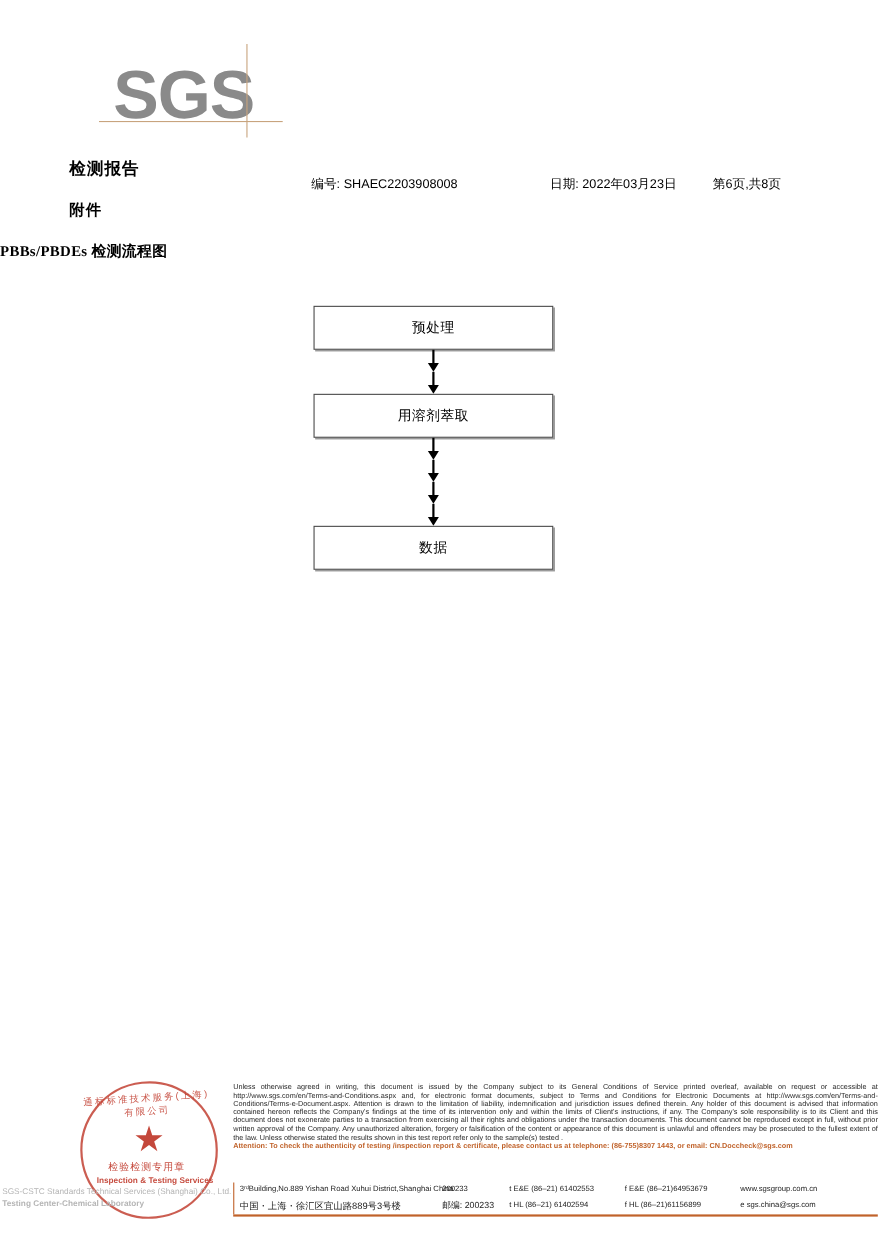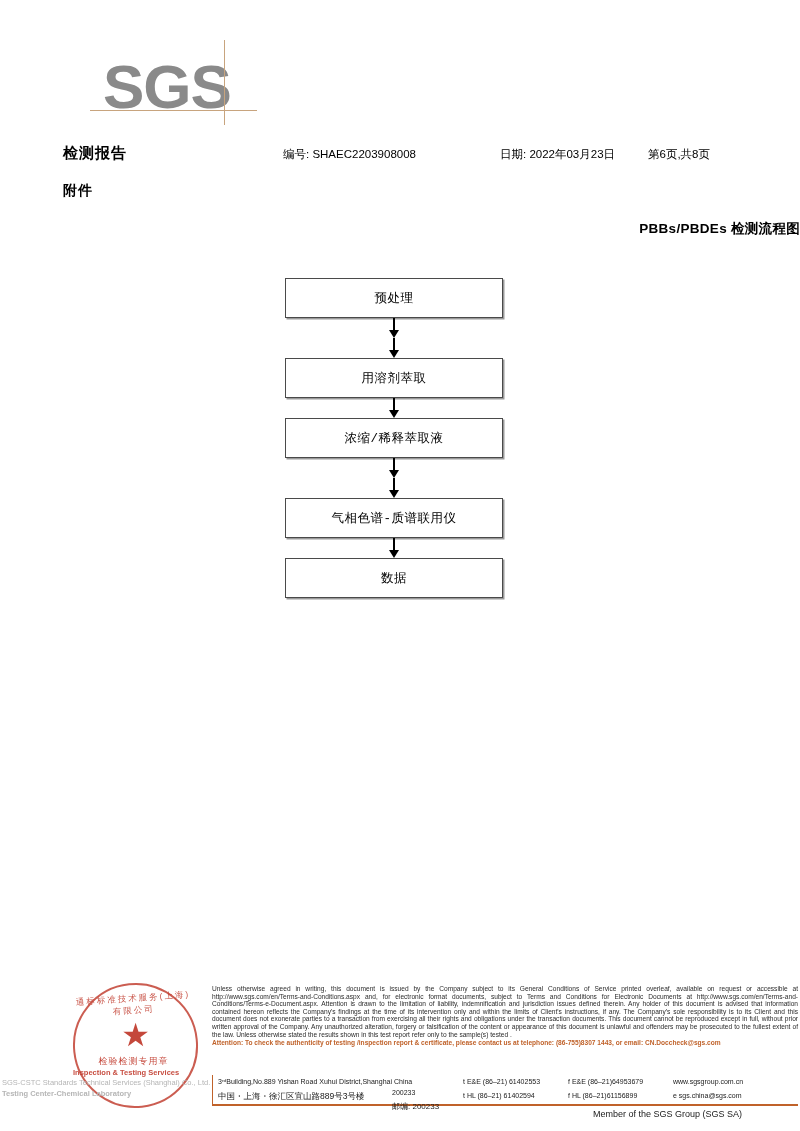--- a/index.html
+++ b/index.html
@@ -65,58 +65,59 @@
   .attachment-label {
     position: absolute;
     left: 63px;
     top: 182px;
     font-size: 14px;
     font-weight: bold;
     letter-spacing: 1px;
   }
   .header-meta {
     position: absolute;
-    top: 147px;
+    top: 160px;
     font-size: 11.5px;
     white-space: nowrap;
   }
   .meta-no   { left: 283px; }
   .meta-date { left: 500px; text-align: right; }
   .meta-page { left: 648px; text-align: center; }
 
   
   .chart-title {
     position: absolute;
     left: 0;
     right: 0;
     top: 220px;
-    text-align: right;
+    text-align: left;
     font-size: 13.5px;
     font-weight: bold;
     letter-spacing: 0.3px;
+    font-family: Liberation Serif, serif;
   }
   .flow {
     position: absolute;
     left: 285px;
     top: 278px;
     width: 218px;
   }
   .flow-box {
     position: relative;
     box-sizing: border-box;
     width: 218px;
     height: 40px;
     border: 1px solid #4a4a4a;
     background: #fff;
     box-shadow: 1.5px 1.5px 0 #9a9a9a;
     display: flex;
     align-items: center;
     justify-content: center;
     font-size: 12.5px;
-    font-family: Liberation Mono, monospace;
+    font-family: Liberation Sans, sans-serif;
     letter-spacing: 0.5px;
   }
   .flow-arrow {
     position: relative;
     width: 218px;
     height: 20px;
   }
   .flow-arrow .shaft {
     position: absolute;
     left: 50%;
@@ -194,21 +195,21 @@
     text-align: center;
     font-size: 9px;
     color: #c0392b;
     opacity: 0.9;
     letter-spacing: 1px;
   }
   .seal-en {
     position: absolute;
     left: 0; top: 85px;
     width: 121px;
-    text-align: left;
+    text-align: right;
     font-size: 7.5px;
     font-weight: bold;
     color: #c0392b;
     opacity: 0.9;
   }
   .seal-company {
     position: absolute;
     left: 2px;
     top: 102px;
     width: 200px;
@@ -268,21 +269,21 @@
     left: 218px;
     top: 100px;
     width: 580px;
     font-size: 7px;
     line-height: 14px;
     color: #1a1a1a;
     white-space: nowrap;
   }
   .addr-row { position: relative; height: 14px; }
   .addr-c1 { position: absolute; left: 0; }
-  .addr-c2 { position: absolute; left: 174px; margin-top: 11px; }
+  .addr-c2 { position: absolute; left: 184px; }
   .addr-c3 { position: absolute; left: 245px; }
   .addr-c4 { position: absolute; left: 350px; }
   .addr-c5 { position: absolute; left: 455px; }
   .addr-row-cn .addr-c1 { font-size: 8.5px; }
   .addr-row-cn .addr-c2 { font-size: 8px; }
 
   .member-line {
     position: absolute;
     left: 0;
     top: 134px;
@@ -323,32 +324,30 @@
     <div class="shaft"></div>
     <div class="head"></div>
   </div>
 
   <div class="flow-box">用溶剂萃取</div>
   <div class="flow-arrow">
     <div class="shaft"></div>
     <div class="head"></div>
   </div>
 
-  <div class="flow-box">浓缩/稀释萃取液</div>
-  <div class="flow-arrow">
-    <div class="shaft"></div>
-    <div class="head"></div>
-  </div>
-
-  <div class="flow-arrow">
-    <div class="shaft"></div>
-    <div class="head"></div>
-  </div>
-
-  <div class="flow-box">气相色谱-质谱联用仪</div>
+  <div class="flow-arrow">
+    <div class="shaft"></div>
+    <div class="head"></div>
+  </div>
+
+  <div class="flow-arrow">
+    <div class="shaft"></div>
+    <div class="head"></div>
+  </div>
+
   <div class="flow-arrow">
     <div class="shaft"></div>
     <div class="head"></div>
   </div>
 
   <div class="flow-box">数据</div>
 
 </div>
 
 <div class="footer">
@@ -381,15 +380,14 @@
     </div>
     <div class="addr-row addr-row-cn">
       <span class="addr-c1">中国・上海・徐汇区宜山路889号3号楼</span>
       <span class="addr-c2">邮编: 200233</span>
       <span class="addr-c3">t HL (86–21) 61402594</span>
       <span class="addr-c4">f HL (86–21)61156899</span>
       <span class="addr-c5">e  sgs.china@sgs.com</span>
     </div>
   </div>
 
-  <div class="member-line">Member of the SGS Group (SGS SA)</div>
 
 </div>
 
 </body></html>

